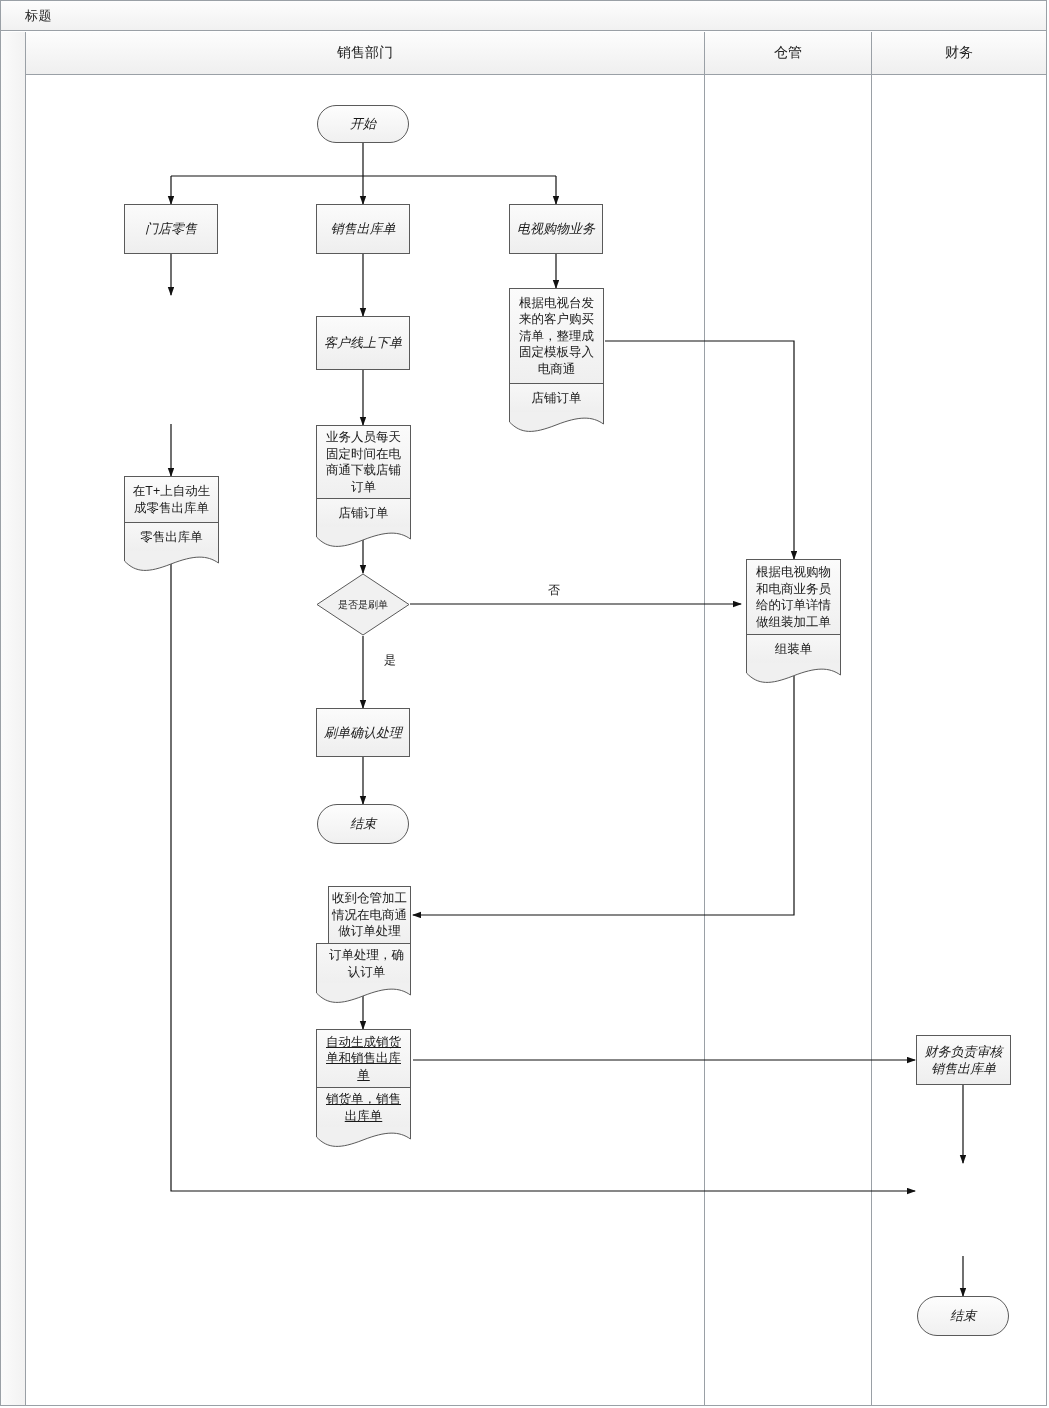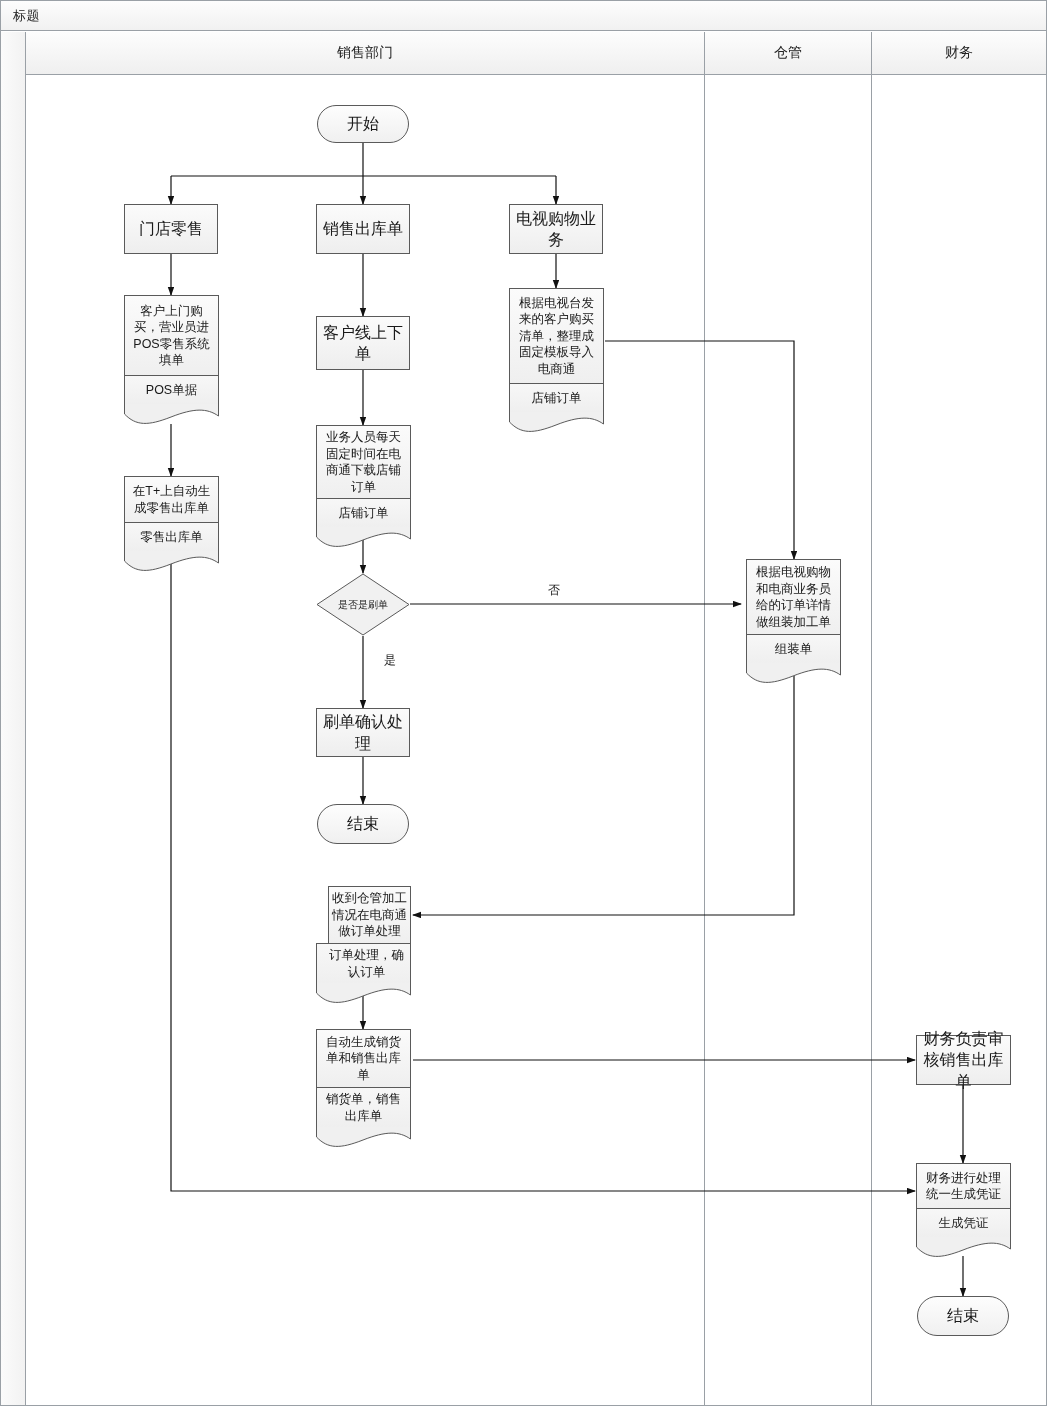--- a/index.html
+++ b/index.html
@@ -35,21 +35,21 @@
     height: 30px;
     background: linear-gradient(to bottom, #fdfdfd, #f1f1f1);
     border-bottom: 1px solid #9aa0a6;
     box-sizing: border-box;
     display: flex;
     align-items: center;
   }
   .title-text {
     font-size: 13px;
     color: #222;
-    padding-left: 12px;
+    padding-left: 24px;
     letter-spacing: 0.5px;
   }
   
   .phase-band {
     position: absolute;
     left: 1px;
     top: 32px;
     width: 25px;
     height: 1373px;
     background: linear-gradient(to right, #fbfbfb, #f2f2f2);
@@ -105,23 +105,24 @@
     width: 1049px;
     height: 1408px;
     pointer-events: none;
   }
   
   .node {
     position: absolute;
     box-sizing: border-box;
     display: flex;
     flex-direction: column;
-    font-size: 16px;
+    font-size: 13px;
     line-height: 1.32;
     color: #1a1a1a;
+    font-style: italic;
   }
   .proc {
     background: linear-gradient(to bottom, #fbfbfb, #eeeeee);
     border: 1px solid #5a5a5a;
     align-items: center;
     justify-content: center;
     text-align: center;
   }
   .proc .txt { padding: 2px 4px; }
 
@@ -269,27 +270,20 @@
   <div class="node proc" style="left:124px; top:204px; width:94px; height:50px;">
     <span class="txt">门店零售</span>
   </div>
   <div class="node proc" style="left:316px; top:204px; width:94px; height:50px;">
     <span class="txt">销售出库单</span>
   </div>
   <div class="node proc" style="left:509px; top:204px; width:94px; height:50px;">
     <span class="txt">电视购物业务</span>
   </div>
 
-  <div class="doc" style="left:124px; top:295px; width:95px;">
-    <div class="doc-main" style="height:80px;">客户上门购买，营业员进POS零售系统填单</div>
-    <div class="doc-sub" style="height:29px;">POS单据</div>
-    <svg class="doc-wave" width="95" height="22" viewBox="0 0 95 22">
-      <path d="M0.5,0 L0.5,10 C12,22 24,22 47,13 C70,4 83,4 94.5,12 L94.5,0" fill="#f0f0f0" stroke="#5a5a5a" stroke-width="1"></path>
-    </svg>
-  </div>
 
   <div class="doc" style="left:124px; top:476px; width:95px;">
     <div class="doc-main" style="height:46px;">在T+上自动生成零售出库单</div>
     <div class="doc-sub" style="height:29px;">零售出库单</div>
     <svg class="doc-wave" width="95" height="22" viewBox="0 0 95 22">
       <path d="M0.5,0 L0.5,10 C12,22 24,22 47,13 C70,4 83,4 94.5,12 L94.5,0" fill="#f0f0f0" stroke="#5a5a5a" stroke-width="1"></path>
     </svg>
   </div>
 
   <div class="node proc" style="left:316px; top:316px; width:94px; height:54px;">
@@ -339,37 +333,30 @@
   </div>
 
   <div class="doc" style="left:316px; top:886px; width:95px;">
     <div class="doc-main" style="height:57px;margin-left:12px;">收到仓管加工情况在电商通做订单处理</div>
     <div class="doc-sub" style="height:40px;padding-left:9px;">订单处理，确认订单</div>
     <svg class="doc-wave" width="95" height="22" viewBox="0 0 95 22">
       <path d="M0.5,0 L0.5,10 C12,22 24,22 47,13 C70,4 83,4 94.5,12 L94.5,0" fill="#f0f0f0" stroke="#5a5a5a" stroke-width="1"></path>
     </svg>
   </div>
 
-  <div class="doc" style="left:316px; top:1029px; width:95px;">
+  <div class="doc" style="left:316px; top:1029px; width:95px;text-decoration:underline;">
     <div class="doc-main" style="height:58px;">自动生成销货单和销售出库单</div>
     <div class="doc-sub" style="height:40px;">销货单，销售出库单</div>
     <svg class="doc-wave" width="95" height="22" viewBox="0 0 95 22">
       <path d="M0.5,0 L0.5,10 C12,22 24,22 47,13 C70,4 83,4 94.5,12 L94.5,0" fill="#f0f0f0" stroke="#5a5a5a" stroke-width="1"></path>
     </svg>
   </div>
 
   <div class="node proc" style="left:916px; top:1035px; width:95px; height:50px;">
     <span class="txt">财务负责审核销售出库单</span>
   </div>
 
-  <div class="doc" style="left:916px; top:1163px; width:95px;">
-    <div class="doc-main" style="height:45px;">财务进行处理统一生成凭证</div>
-    <div class="doc-sub" style="height:29px;">生成凭证</div>
-    <svg class="doc-wave" width="95" height="22" viewBox="0 0 95 22">
-      <path d="M0.5,0 L0.5,10 C12,22 24,22 47,13 C70,4 83,4 94.5,12 L94.5,0" fill="#f0f0f0" stroke="#5a5a5a" stroke-width="1"></path>
-    </svg>
-  </div>
 
   <div class="node terminator" style="left:917px; top:1296px; width:92px; height:40px;">
     <span class="txt">结束</span>
   </div>
 
 </div>
 
 </body></html>

